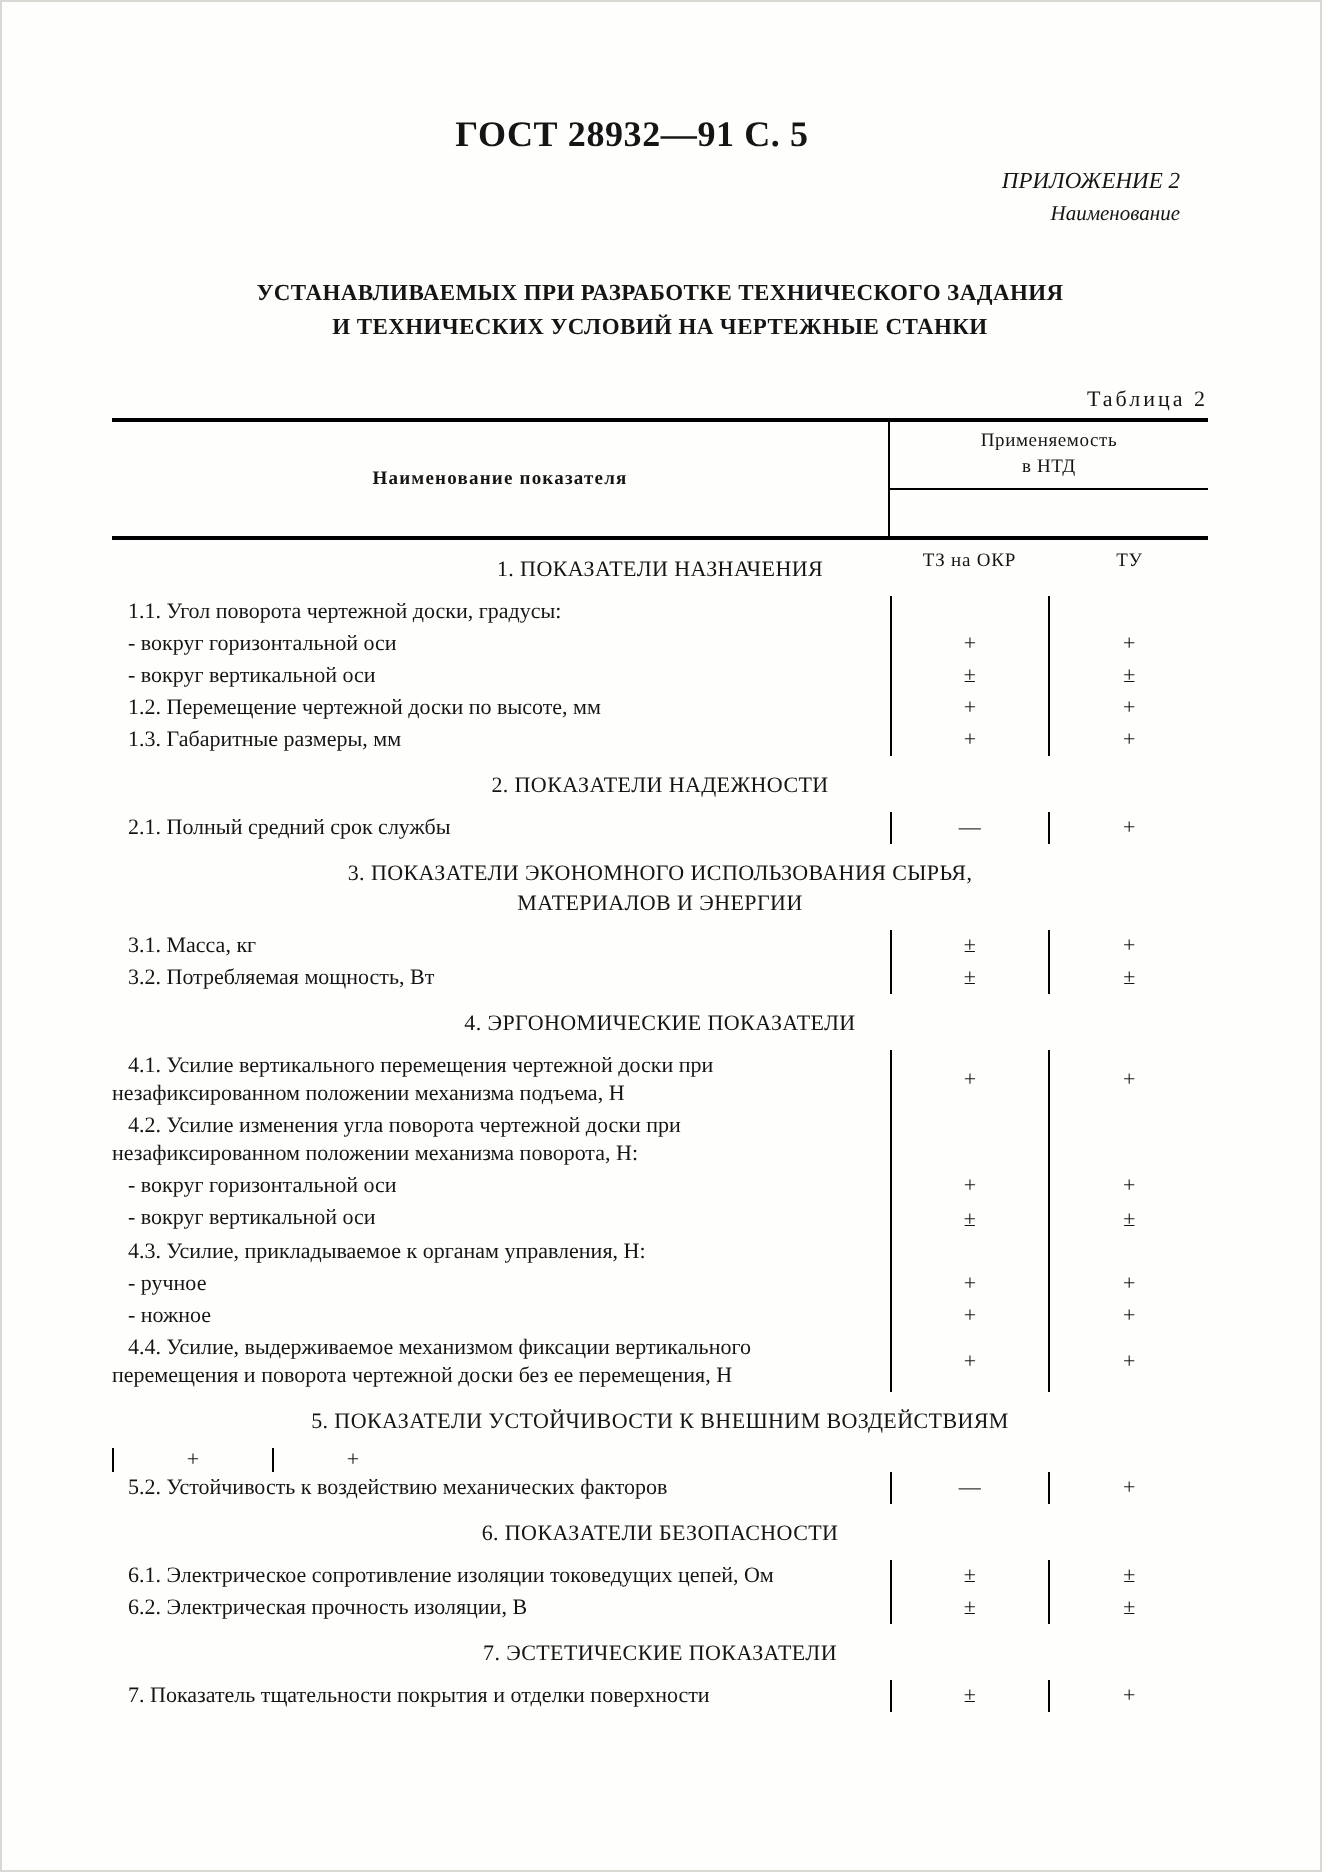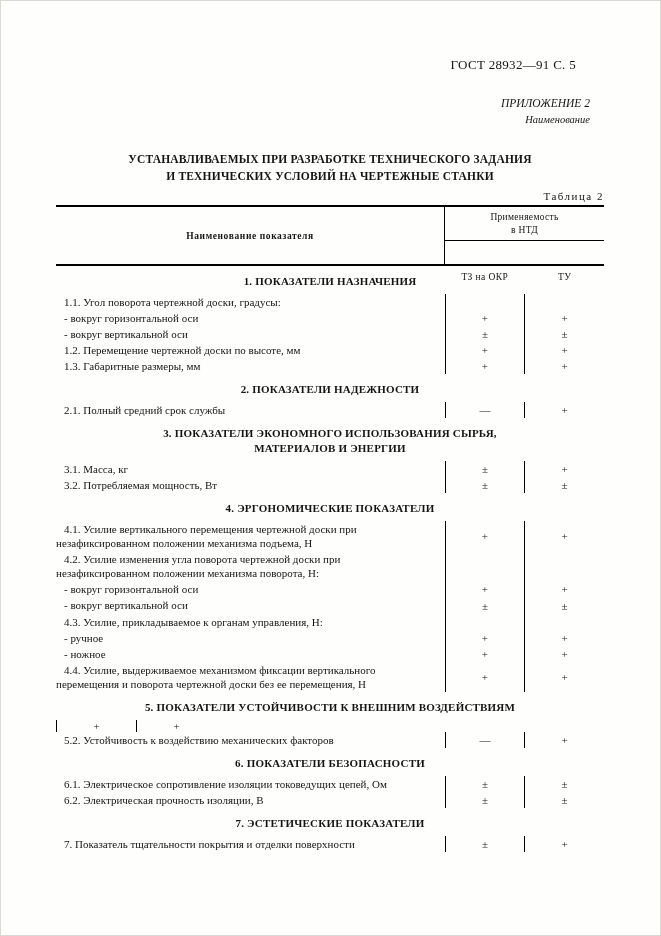--- a/index.html
+++ b/index.html
@@ -10,39 +10,39 @@
     color:#151515;
     position:relative;overflow:hidden;
   }
   .sheet{
     position:absolute;inset:0;
     border:1px solid #d9d9d4;
     box-sizing:border-box;
     padding:56px 56px 0 55px;
     background:#fefefd;
   }
-  .gost{text-align:right;font-weight:normal;font-size:13px;padding-right:28px;letter-spacing:.3px;}
-  .annex{text-align:right;font-style:italic;margin-top:22px;padding-right:14px;line-height:1.45;}
+  .gost{text-align:center;font-weight:bold;font-size:18px;padding-right:28px;letter-spacing:.3px;}
+  .annex{text-align:right;font-style:italic;margin-top:5px;padding-right:14px;line-height:1.45;}
   .annex .l1{font-size:11.5px;}
   .annex .l2{font-size:10.5px;}
   .title{text-align:center;font-weight:bold;font-size:11.5px;line-height:1.45;margin-top:24px;letter-spacing:.2px;}
-  .tablabel{text-align:right;font-size:11px;margin-top:6px;letter-spacing:1.5px;}
+  .tablabel{text-align:right;font-size:11px;margin-top:22px;letter-spacing:1.5px;}
   .table{margin-top:3px;border-top:2px solid #000;}
   .thead{display:flex;border-bottom:2px solid #000;}
   .th-name{width:390px;display:flex;align-items:center;justify-content:center;font-size:9.5px;letter-spacing:.6px;font-weight:bold;}
   .th-group{width:160px;border-left:1px solid #000;box-sizing:border-box;}
   .th-group-top{height:33px;display:flex;flex-direction:column;align-items:center;justify-content:center;font-size:9.5px;border-bottom:1px solid #000;line-height:1.3;letter-spacing:.3px;}
   .th-sub{display:flex;height:23px;}
   .th-sub-cell{width:80px;display:flex;align-items:center;justify-content:center;font-size:9.5px;box-sizing:border-box;letter-spacing:.4px;margin-top:36px;}
   .th-sub-cell.tu{border-left:1px solid #000;}
   .trow{display:flex;}
   .trow.item .cell-name{width:390px;box-sizing:border-box;padding:1px 8px 1px 0;font-size:11px;line-height:1.28;}
   .cell-name p{margin:0;text-indent:8px;}
   .cell-val{width:80px;border-left:1px solid #000;box-sizing:border-box;display:flex;align-items:center;justify-content:center;font-size:11px;}
-  .trow.section{display:block;text-align:center;font-size:11px;padding:8px 0 5px;line-height:1.35;letter-spacing:.2px;font-weight:bold;}
+  .trow.section{display:block;text-align:center;font-size:11px;padding:8px 0 5px;line-height:1.35;letter-spacing:.2px;}
 </style>
 </head>
 <body>
 
 <div class="sheet">
 
   <div class="gost">ГОСТ 28932—91 С. 5</div>
 
   <div class="annex">
     <div class="l1">ПРИЛОЖЕНИЕ 2</div>

